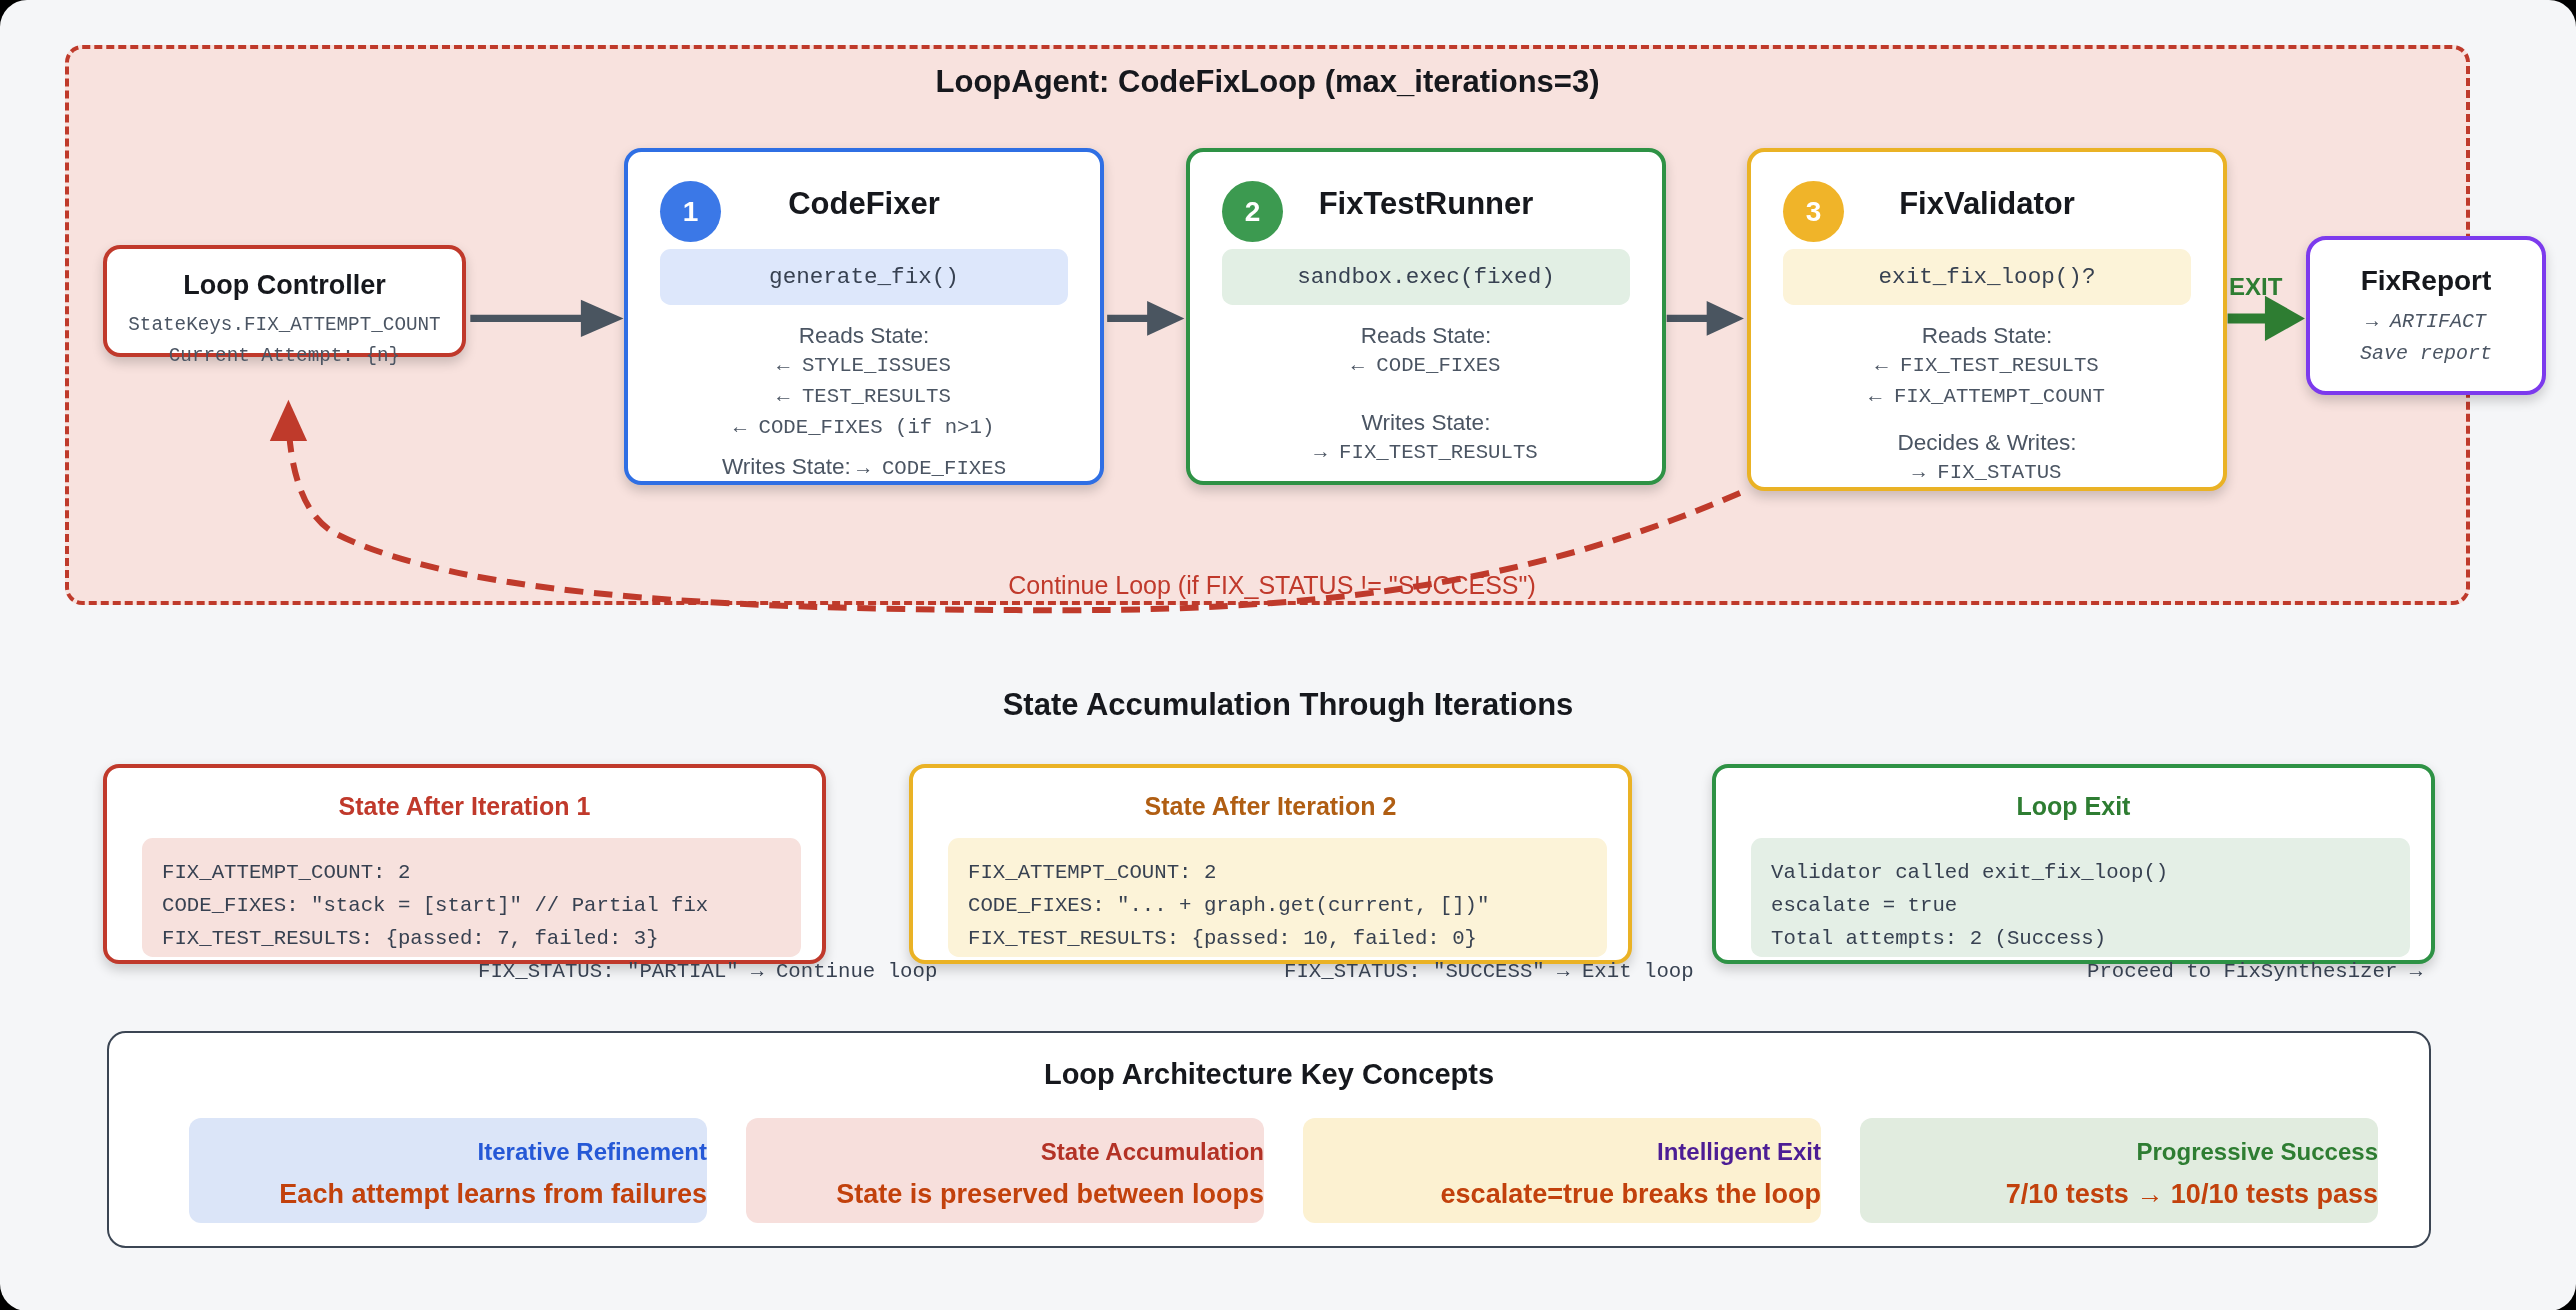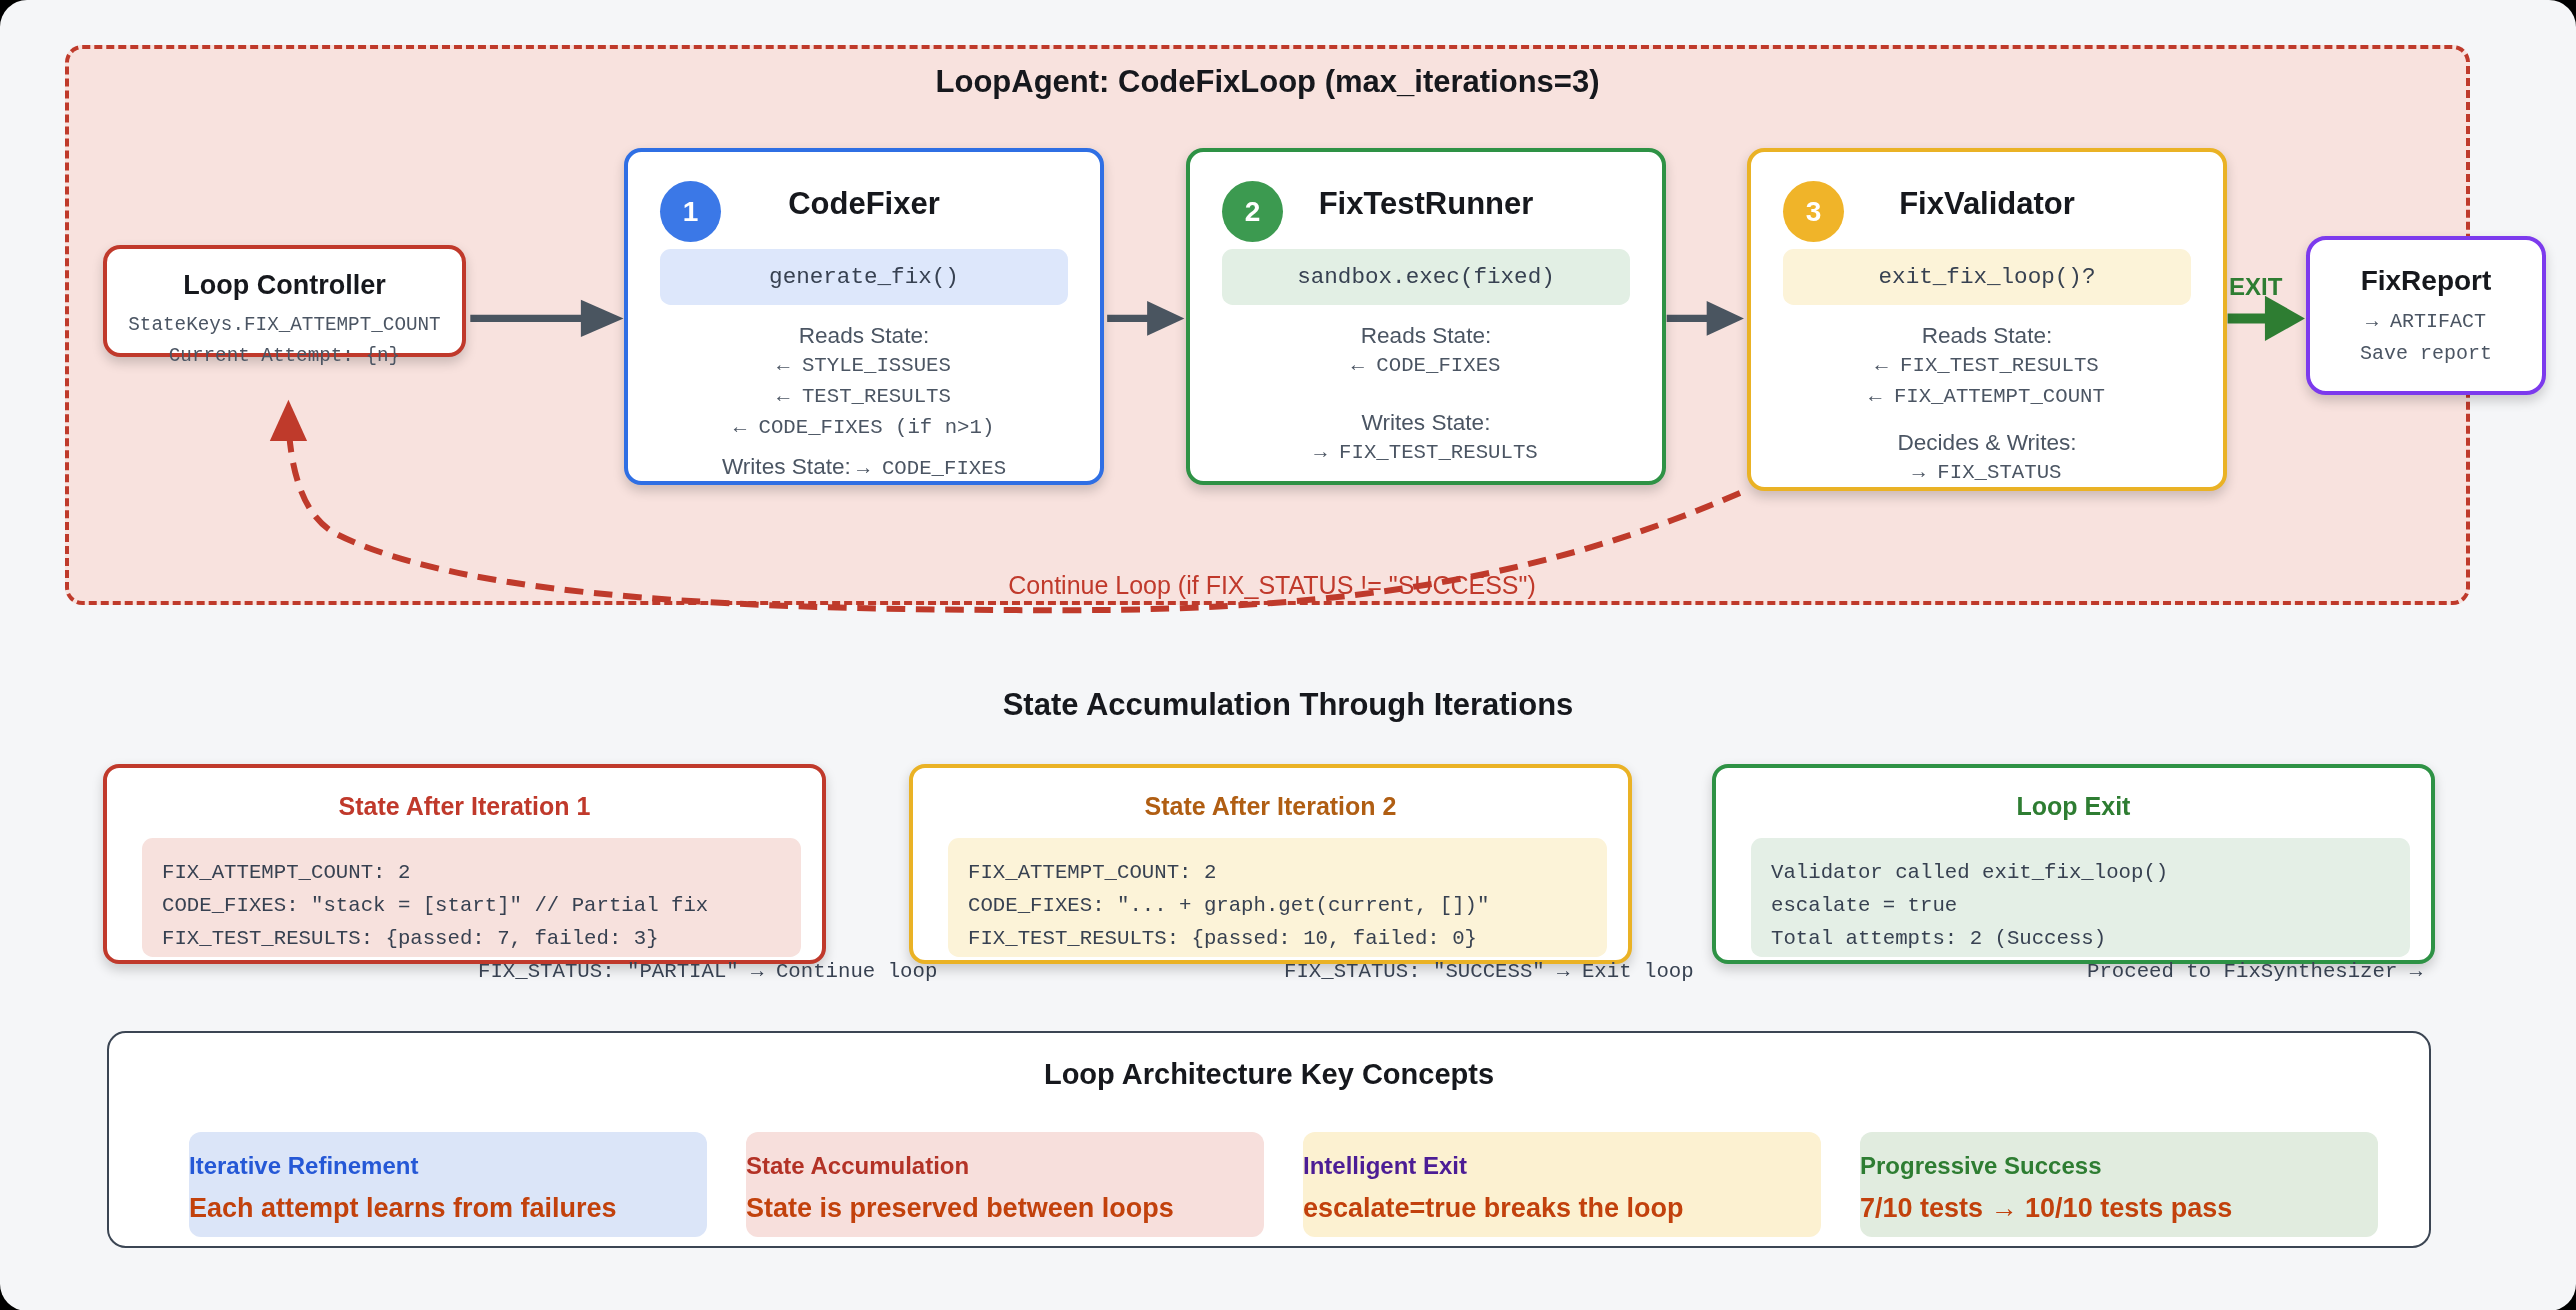--- a/index.html
+++ b/index.html
@@ -44,21 +44,21 @@
   .mono-line{font-family:"Liberation Mono","DejaVu Sans Mono",monospace;
              font-size:20.7px;color:#4b5563;line-height:31px;white-space:nowrap;}
   .writes-inline{margin-top:10.7px;font-size:22.6px;color:#4b5563;}
   .writes-inline .mono{font-family:"Liberation Mono","DejaVu Sans Mono",monospace;font-size:20.7px;}
 
   .report{left:2306px;top:236px;width:240px;height:159px;border:4.7px solid #7c3aed;
           border-radius:20px;text-align:center;}
   .report .r-title{margin-top:25px;font-size:28px;font-weight:bold;color:#16181d;}
   .report .r-line{font-family:"Liberation Mono","DejaVu Sans Mono",monospace;
                   font-size:20px;color:#4b5563;line-height:32px;}
-  .report .r-lines{margin-top:9.3px;}
+  .report .r-lines{margin-top:9.3px;font-style:italic;}
 
   .exit-label{position:absolute;left:2229px;top:273px;font-size:24px;font-weight:bold;color:#2e7d32;}
   .continue-label{position:absolute;left:959px;top:571px;width:626px;text-align:center;
                   font-size:25px;color:#c0392b;}
 
   
   .state-title{position:absolute;left:0;top:687px;width:2576px;text-align:center;
                font-size:31px;font-weight:bold;color:#16181d;}
   .state-card{top:764px;width:723px;height:200px;border-radius:16px;text-align:center;}
   .state-card.s1{left:103px;border:4px solid #c0392b;}
@@ -75,21 +75,21 @@
   .s3 .state-code{background:#e4efe6;}
   .state-code div{font-family:"Liberation Mono","DejaVu Sans Mono",monospace;
                   font-size:20.7px;color:#374151;line-height:33px;white-space:nowrap;}
   .state-code div:nth-child(4){margin-left:316px;}
 
   
   .concepts{left:107px;top:1031px;width:2324px;height:217px;border:2.7px solid #3b4553;
             border-radius:18.7px;box-shadow:none;}
   .concepts .k-title{margin-top:25px;text-align:center;font-size:29px;font-weight:bold;color:#16181d;}
   .k-row{display:flex;gap:39px;margin:27px 51px 0 80px;}
-  .k-card{flex:1;height:105px;border-radius:12px;text-align:left;margin-top:14px;}
+  .k-card{flex:1;height:105px;border-radius:12px;text-align:right;}
   .k-card .k-head{margin-top:20px;font-size:24px;font-weight:bold;}
   .k-card .k-desc{margin-top:13.3px;font-size:27px;color:#c2410c;font-weight:bold;}
   .k-card.k1{background:#dbe5f8;} .k1 .k-head{color:#2558d6;}
   .k-card.k2{background:#f7dfdc;} .k2 .k-head{color:#b33226;}
   .k-card.k3{background:#fcf1d1;} .k3 .k-head{color:#4c1d95;}
   .k-card.k4{background:#e1ecdf;} .k4 .k-head{color:#2e7d32;}
 
   svg.overlay{position:absolute;inset:0;pointer-events:none;}
 </style>
 </head>

